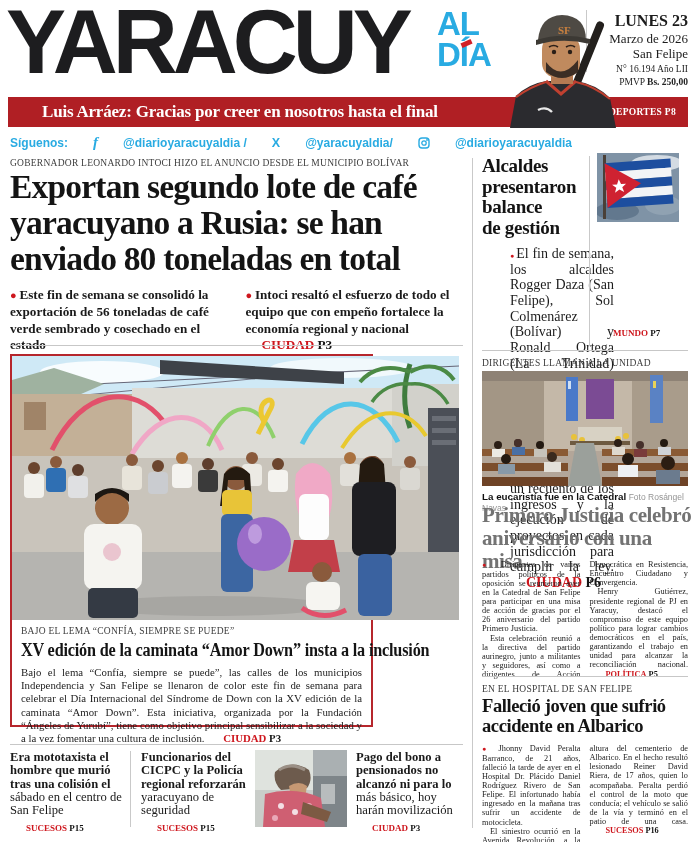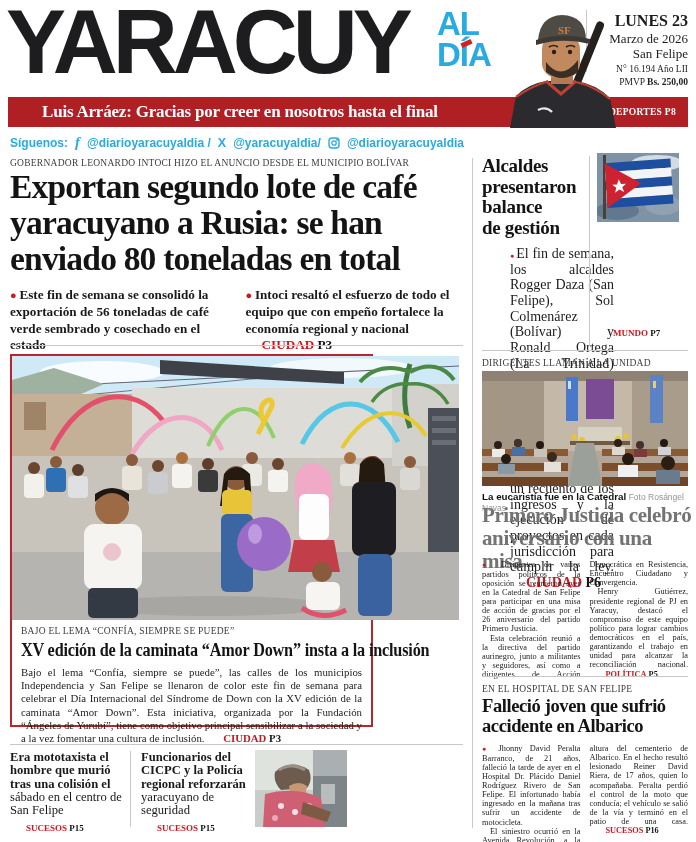--- a/index.html
+++ b/index.html
@@ -24,21 +24,21 @@
 
   
   .banner{position:absolute;left:8px;top:97px;width:680px;height:30px;background:#b01f24;z-index:1;}
   .banner-head{position:absolute;left:34px;top:0;line-height:30px;color:#fff;font-weight:bold;
                font-size:17px;letter-spacing:-.2px;text-align:right;}
   .banner-sec{position:absolute;right:12px;top:50%;transform:translateY(-50%);color:#fff;
               font-weight:bold;font-size:9.5px;letter-spacing:.3px;}
   .player{position:absolute;left:498px;top:10px;width:130px;height:118px;z-index:3;}
 
   
-  .social{position:absolute;left:10px;top:134px;display:flex;align-items:center;gap:7px;
+  .social{position:absolute;left:10px;top:134px;display:flex;align-items:center;gap:25px;
           color:#29abe2;font-family:"Liberation Sans",sans-serif;font-weight:bold;font-size:12px;}
   .fb{font-family:"Liberation Serif",serif;font-weight:bold;font-style:italic;font-size:15px;}
   .xg{font-size:12.5px;}
   .ig{width:12px;height:12px;}
 
   
   .kicker{font-size:9.5px;letter-spacing:.25px;color:#3d3d3d;}
   .lead-kicker{left:10px;top:158px;}
   .lead-head{left:10px;top:169px;width:460px;font-weight:bold;font-size:33.5px;line-height:1.07;
              letter-spacing:-.8px;color:#141414;white-space:pre-line;}
@@ -384,14 +384,18 @@
     <path d="M20,22 Q36,8 54,20 Q58,30 52,38 L26,40 Q18,32 20,22 Z" fill="#6d5b4d"></path>
     <path d="M24,20 Q36,12 50,20" stroke="#9b9086" stroke-width="3" fill="none"></path>
     <path d="M34,36 Q44,30 52,36 L50,48 Q42,52 36,48 Z" fill="#c69873"></path>
     <path d="M10,44 Q40,36 66,48 L70,77 L8,77 Z" fill="#cf5f72"></path>
     <circle cx="26" cy="56" r="3" fill="#f3dfe4"></circle>
       <circle cx="40" cy="62" r="3" fill="#f3dfe4"></circle>
     <circle cx="54" cy="56" r="3" fill="#e9a9b8"></circle>
       <circle cx="20" cy="68" r="3" fill="#e9a9b8"></circle>
     <path d="M48,52 L76,62 L72,72 L46,64 Z" fill="#7c5a43"></path>
   </svg>
+  <div class="abs brief b3">
+    <span class="bd">Pago del bono a pensionados no alcanzó ni para lo </span><span>más básico, hoy harán movilización</span>
+    <span class="lab"><span class="slab">CIUDAD</span> <span class="plab">P3</span></span>
+  </div>
 
 </div>
 
 </body></html>

